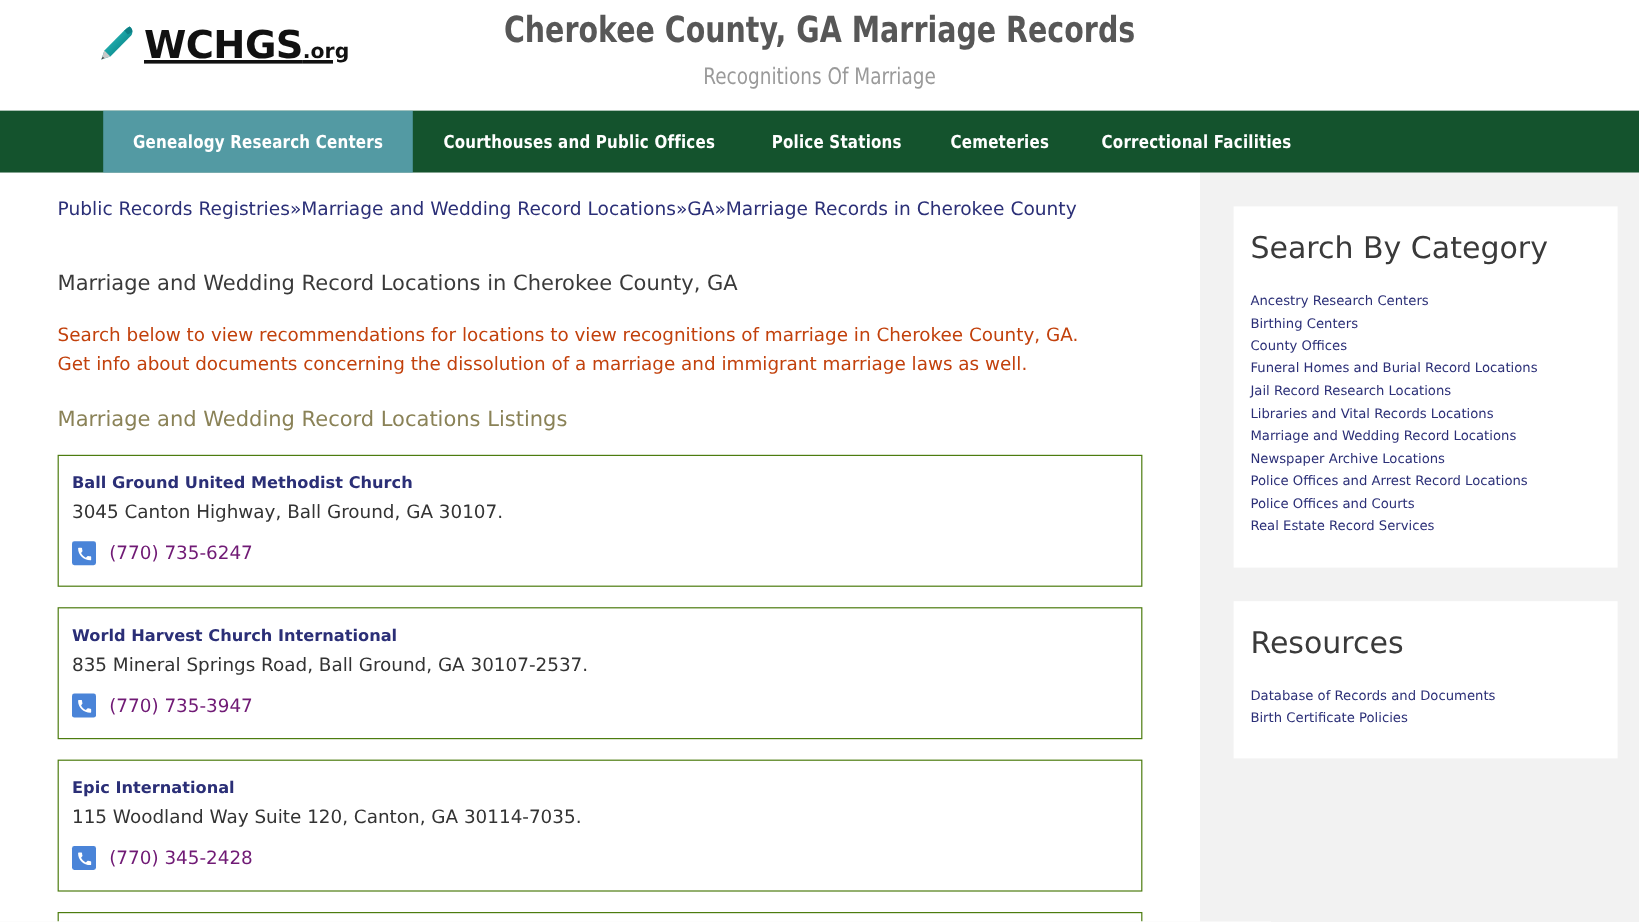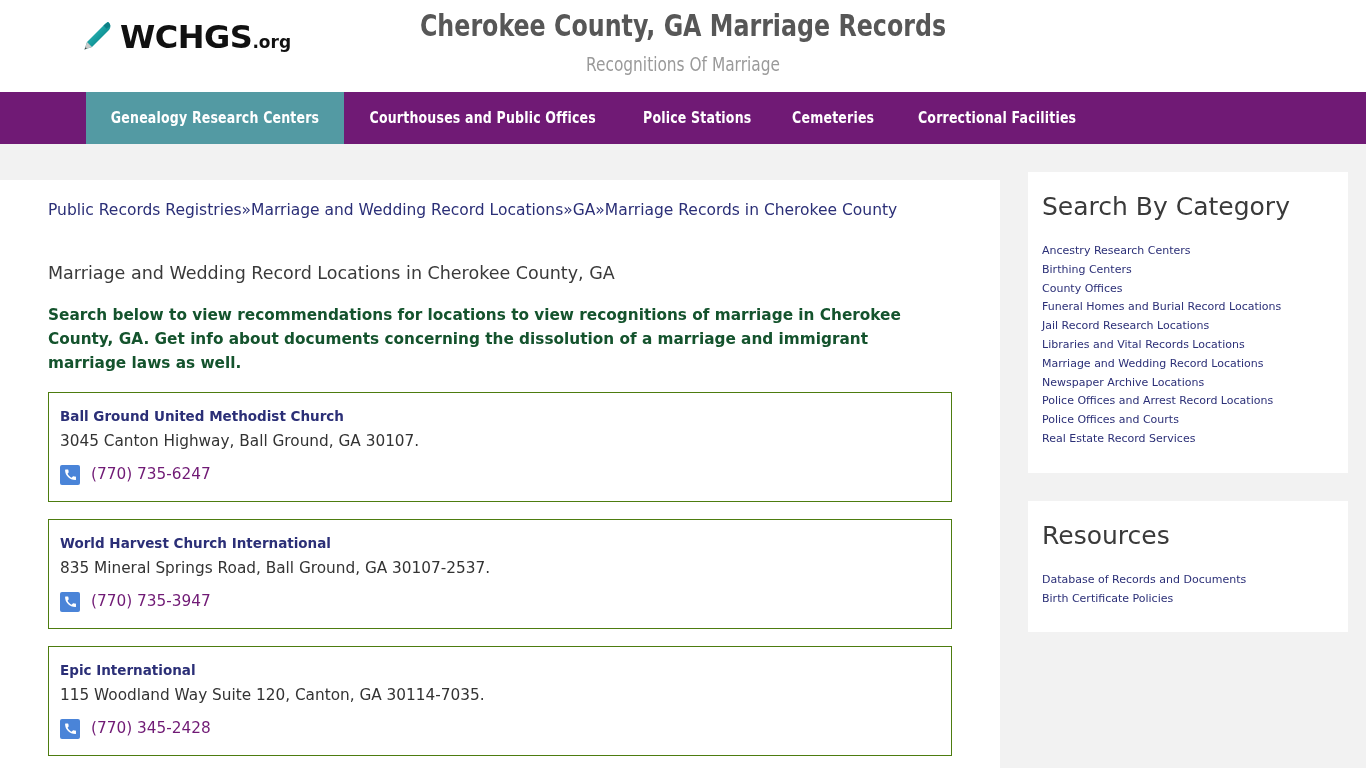--- a/index.html
+++ b/index.html
@@ -28,20 +28,21 @@
     height: 54px;
   }
   .logo-pen { width: 40px; height: 40px; margin-right: 4px; }
   .logo-text {
     font-family: "DejaVu Sans", "Liberation Sans", sans-serif;
     font-weight: bold;
     font-size: 32px;
     color: #111111;
     letter-spacing: -0.5px;
     line-height: 1;
+    text-decoration: underline;
   }
   .logo-text .dotorg {
     font-size: 17px;
     font-weight: bold;
     letter-spacing: 0;
   }
   .header-titles {
     width: 100%;
     text-align: center;
     padding-top: 7px;
@@ -60,21 +61,21 @@
     font-size: 19px;
     font-weight: normal;
     color: #9a9a9a;
     line-height: 1.2;
     margin: 9px 0 0 0;
     transform: scaleX(0.9);
   }
 
   
   .main-nav {
-    background: #701a75;
+    background: #14532d;
     height: 52px;
     display: flex;
     align-items: stretch;
     padding-left: 86px;
   }
   .nav-item {
     display: flex;
     align-items: center;
     padding: 0 17px;
     color: #ffffff;
@@ -94,21 +95,20 @@
   .page-body {
     display: flex;
     background: #f2f2f2;
     height: 624px;
   }
   .content-col {
     width: 1000px;
     background: #ffffff;
     padding: 0 48px;
     overflow: hidden;
-    margin-top: 36px;
   }
   .sidebar-col {
     width: 366px;
     background: #f2f2f2;
     padding: 28px 18px 0 28px;
     overflow: hidden;
   }
 
   
   .breadcrumb {
@@ -126,25 +126,24 @@
 
   h1.page-h1 {
     font-size: 17.5px;
     font-weight: normal;
     color: #3a3a3a;
     margin: 42px 0 0 0;
     line-height: 1.3;
   }
   p.page-intro {
     font-size: 15.3px;
-    color: #14532d;
+    color: #c2410c;
     line-height: 1.58;
     margin: 18px 0 0 0;
     max-width: 860px;
-    font-weight: bold;
   }
   h2.listings-h2 {
     font-size: 17.5px;
     font-weight: normal;
     color: #8a8257;
     margin: 24px 0 0 0;
     line-height: 1.3;
   }
 
   
@@ -260,20 +259,21 @@
 <div class="page-body">
 
   <main class="content-col">
 
     <div class="breadcrumb">
       <a href="#">Public Records Registries</a><span class="sep">»</span><a href="#">Marriage and Wedding Record Locations</a><span class="sep">»</span><a href="#">GA</a><span class="sep">»</span><a href="#">Marriage Records in Cherokee County</a>
     </div>
 
     <h1 class="page-h1">Marriage and Wedding Record Locations in Cherokee County, GA</h1>
     <p class="page-intro">Search below to view recommendations for locations to view recognitions of marriage in Cherokee County, GA. Get info about documents concerning the dissolution of a marriage and immigrant marriage laws as well.</p>
+    <h2 class="listings-h2">Marriage and Wedding Record Locations Listings</h2>
 
     <div class="listing-card">
       <a class="listing-name" href="#">Ball Ground United Methodist Church</a>
       <div class="listing-address">3045 Canton Highway, Ball Ground, GA 30107.</div>
       <div class="listing-phone-row">
         <span class="phone-icon">
           <svg width="13" height="13" viewBox="0 0 24 24" xmlns="http://www.w3.org/2000/svg">
               <path d="M6.6 10.8c1.6 3.1 4.2 5.6 7.3 7.2l2.4-2.4c.3-.3.7-.4 1.1-.3 1.2.4 2.4.6 3.7.6.6 0 1 .4 1 1V21c0 .6-.4 1-1 1C10.2 22 2 13.8 2 3.6c0-.6.4-1 1-1h4.1c.6 0 1 .4 1 1 0 1.3.2 2.5.6 3.7.1.4 0 .8-.3 1.1L6.6 10.8z" fill="#ffffff"></path>
             </svg>
         </span>

